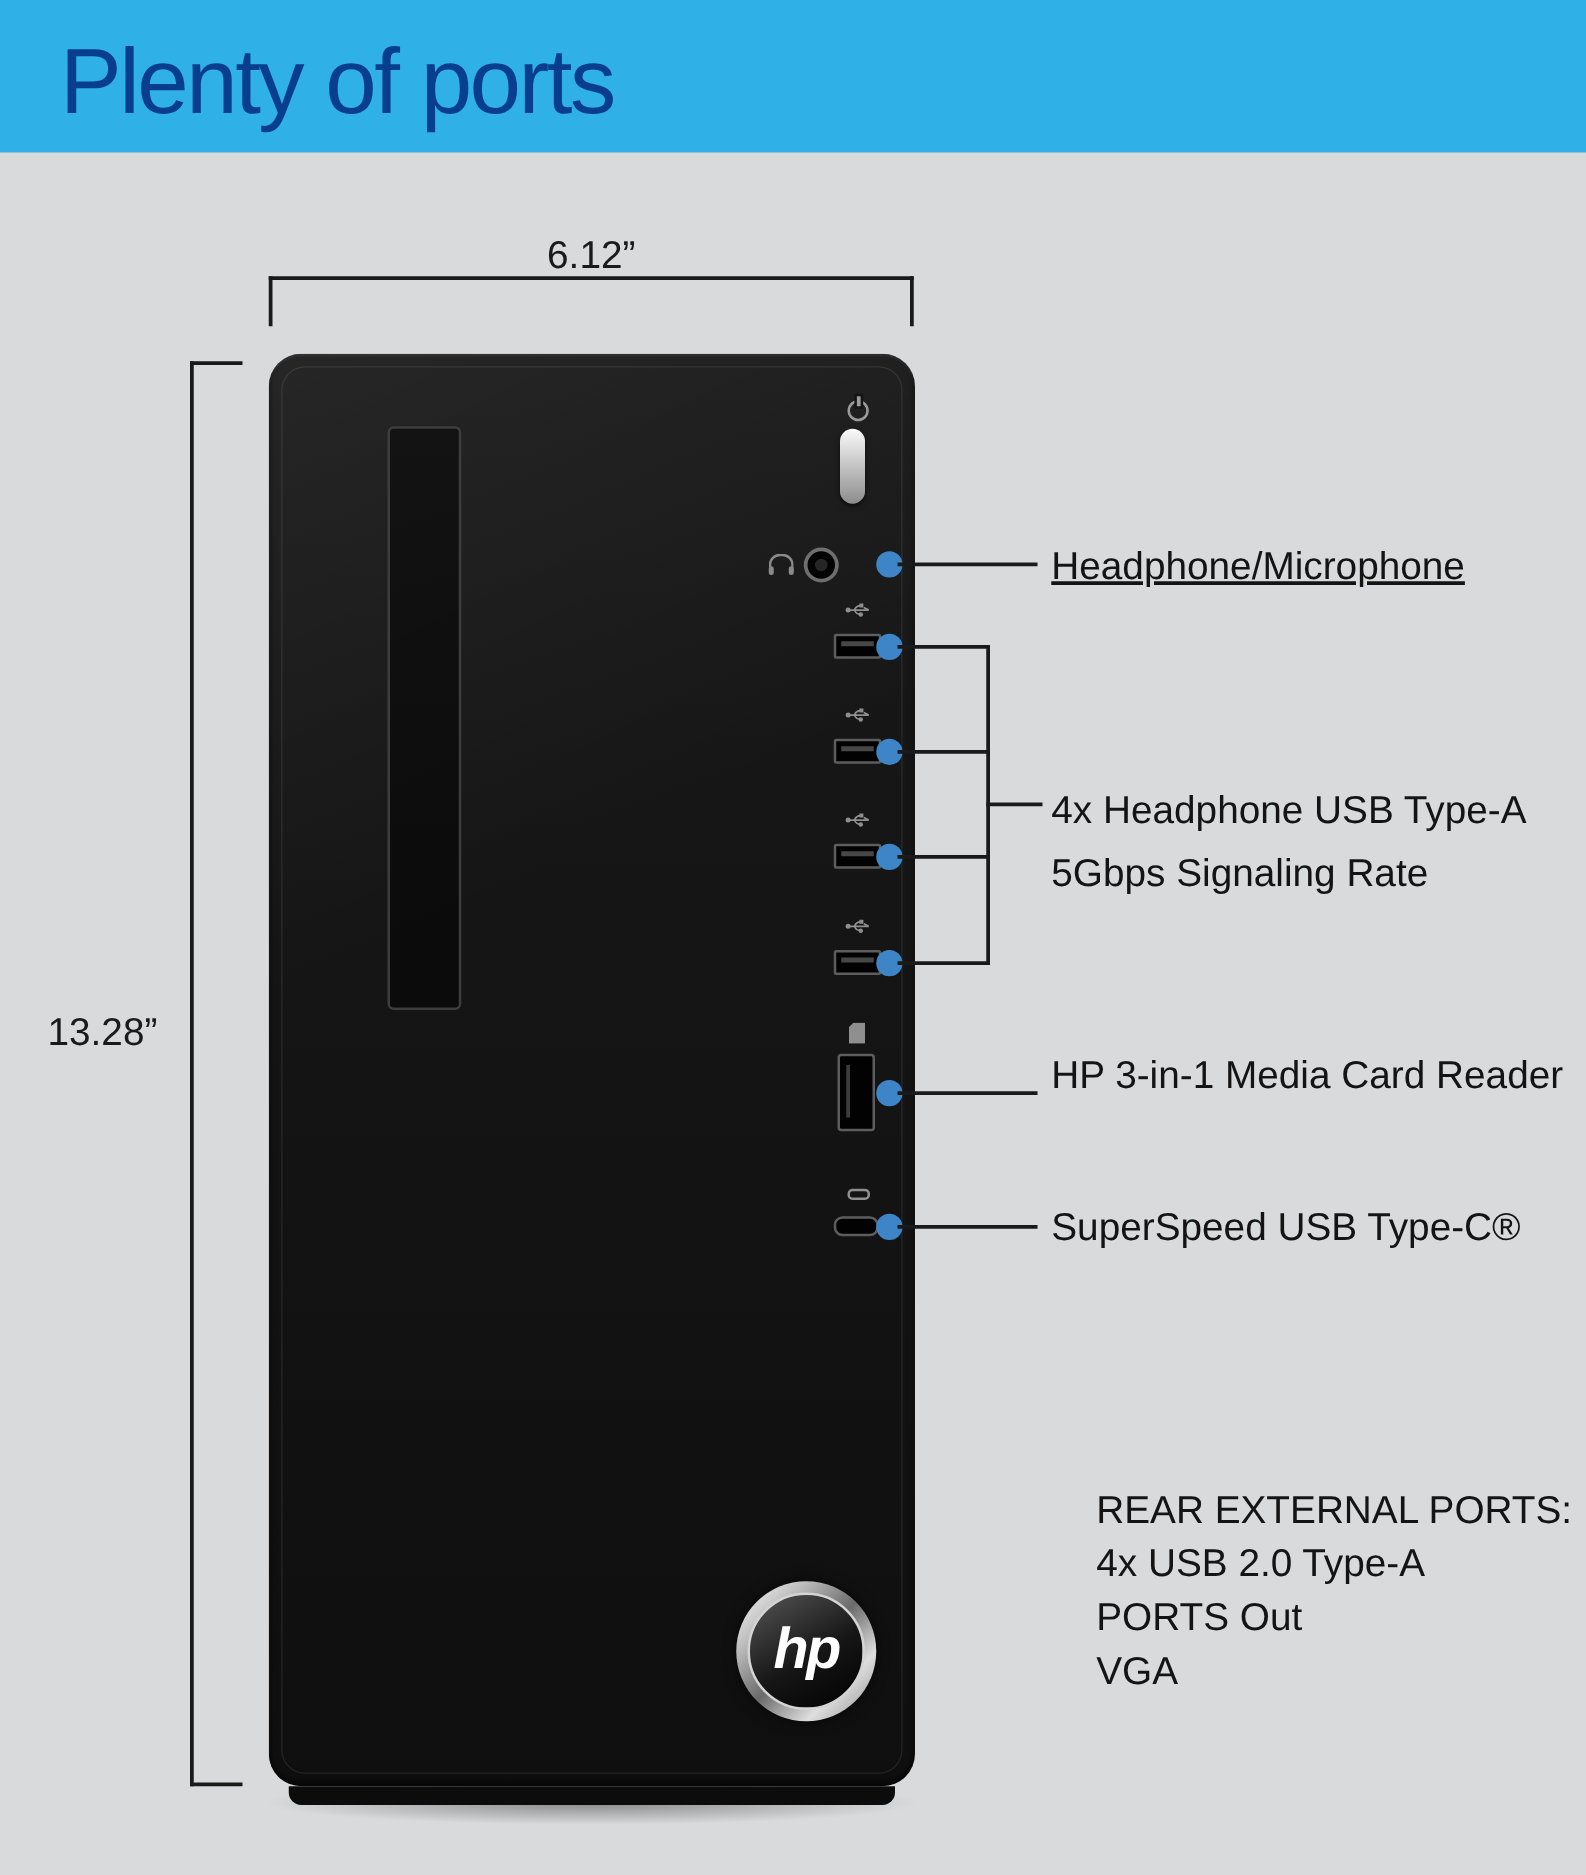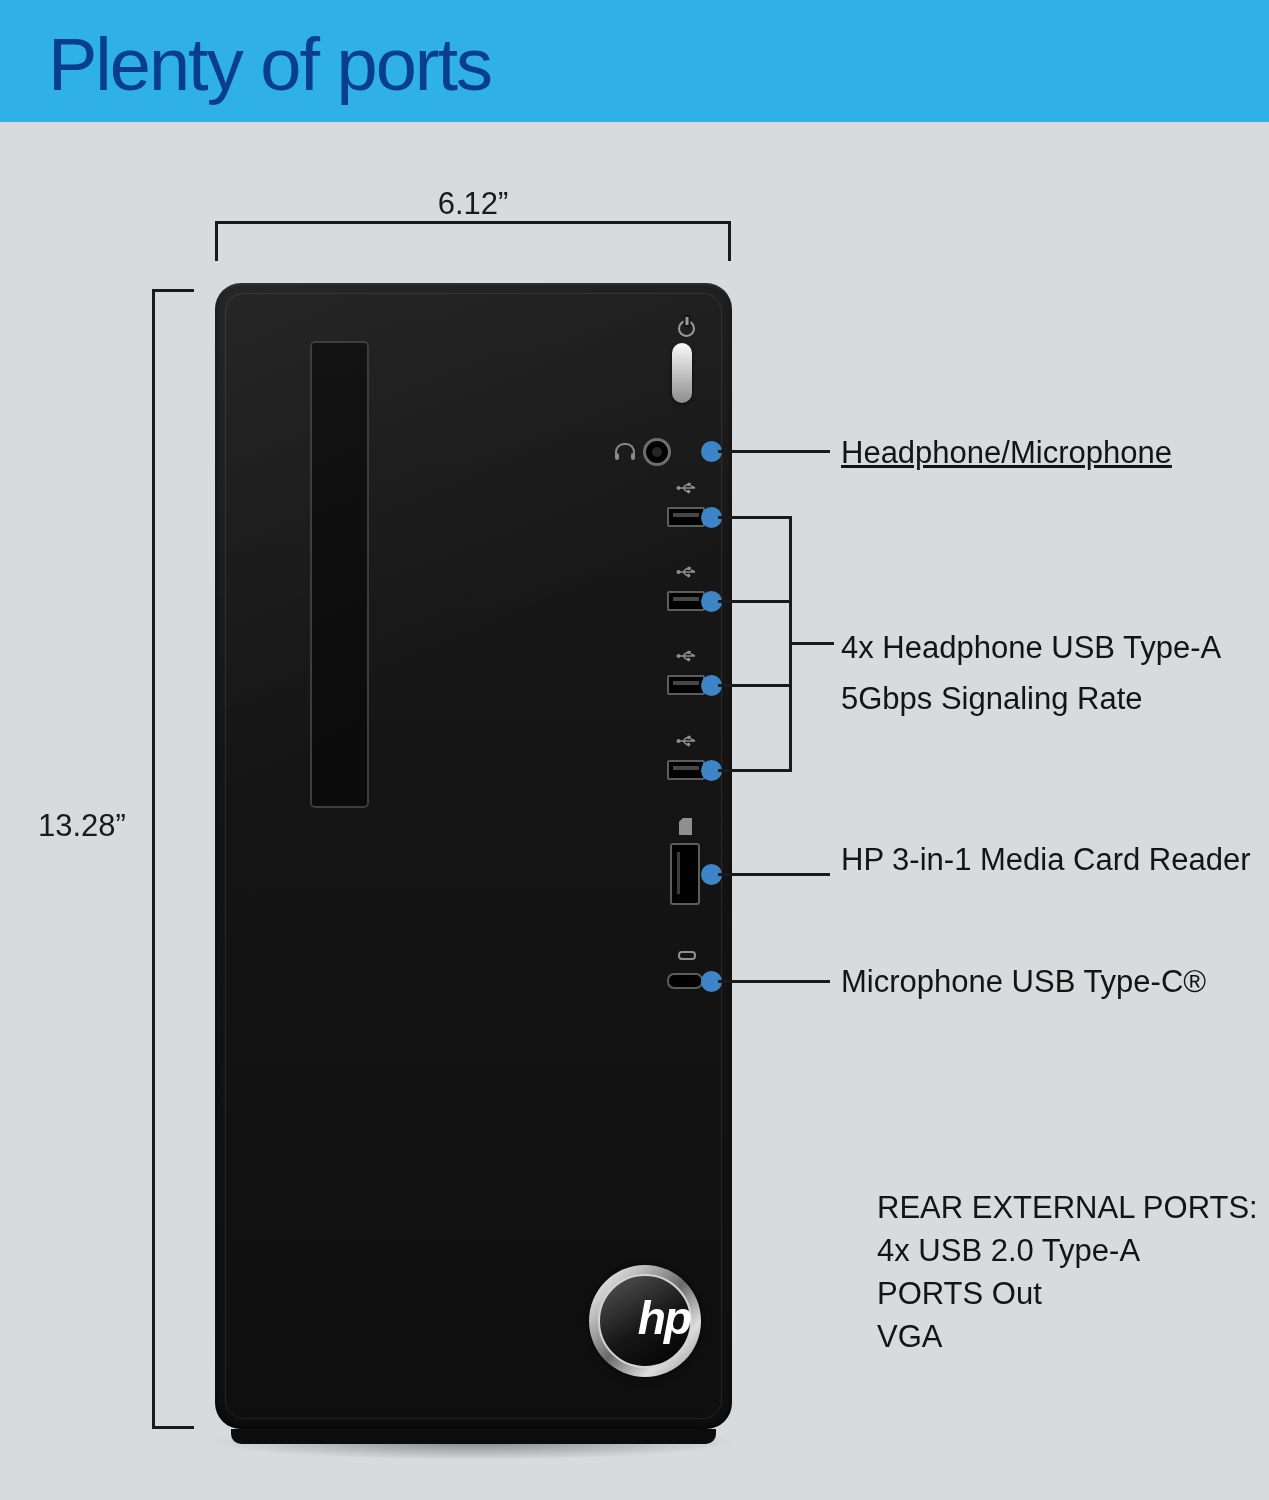--- a/index.html
+++ b/index.html
@@ -80,21 +80,21 @@
 
   .pdot { position:absolute; left:486px; width:21px; height:21px; border-radius:50%;
     background:var(--port-dot,#3D85C6); }
 
   
   .hp-logo { position:absolute; left:374px; top:982px; width:112px; height:112px; border-radius:50%;
     background:linear-gradient(135deg,#ffffff 0%,#bdbdbd 25%,#6a6a6a 50%,#dedede 75%,#8a8a8a 100%);
     box-shadow:0 0 10px rgba(0,0,0,0.65); }
   .hp-logo-inner { position:absolute; inset:9px; border-radius:50%; border:2px solid #d4d4d4;
     background:linear-gradient(150deg,#565656 0%,#161616 55%,#000 100%);
-    display:flex; align-items:center; justify-content:flex-end; }
+    display:flex; align-items:center; justify-content:center; }
   .hp-logo-text { color:#fff; font-size:46px; font-weight:bold; font-style:italic;
     letter-spacing:-2px; transform:translateY(-3px); }
 
   
   .lead { position:absolute; background:var(--line,#1A1A1A); }
   .lead-headphone { left:718px; top:450px; width:112px; height:3px; }
   .lead-usb-1 { left:718px; top:516px; width:73px; height:3px; }
   .lead-usb-2 { left:718px; top:600px; width:73px; height:3px; }
   .lead-usb-3 { left:718px; top:684px; width:73px; height:3px; }
   .lead-usb-4 { left:718px; top:769px; width:73px; height:3px; }
@@ -215,21 +215,21 @@
   <div class="callout callout-usb">
     <div>4x Headphone USB Type-A</div>
     <div>5Gbps Signaling Rate</div>
   </div>
 
   <div class="callout callout-card">
     <div>HP 3-in-1 Media Card Reader</div>
   </div>
 
   <div class="callout callout-usbc">
-    <div>Microphone USB Type-C®</div>
+    <div>SuperSpeed USB Type-C®</div>
   </div>
 
   <div class="rear">
     <div>REAR EXTERNAL  PORTS:</div>
     <div>4x USB 2.0 Type-A</div>
     <div>PORTS Out</div>
     <div>VGA</div>
   </div>
 
 </div>

